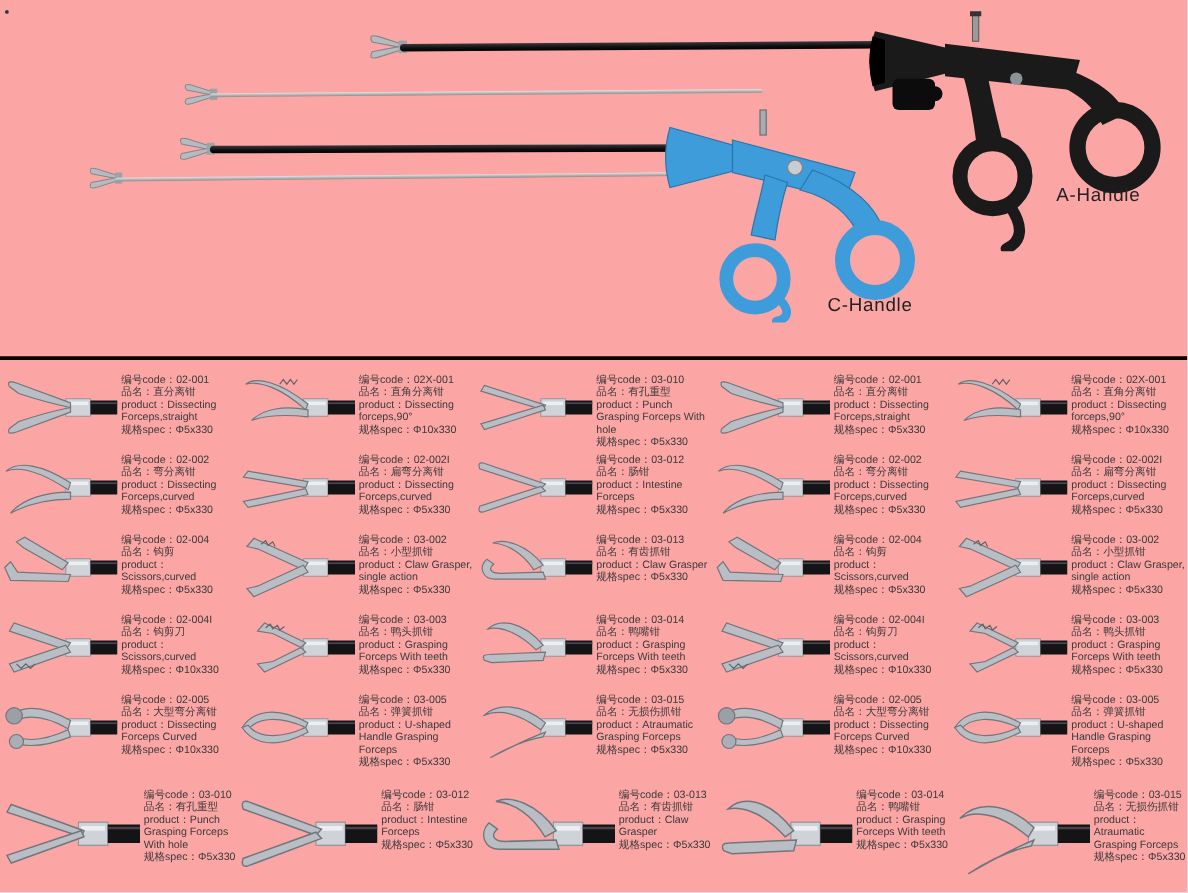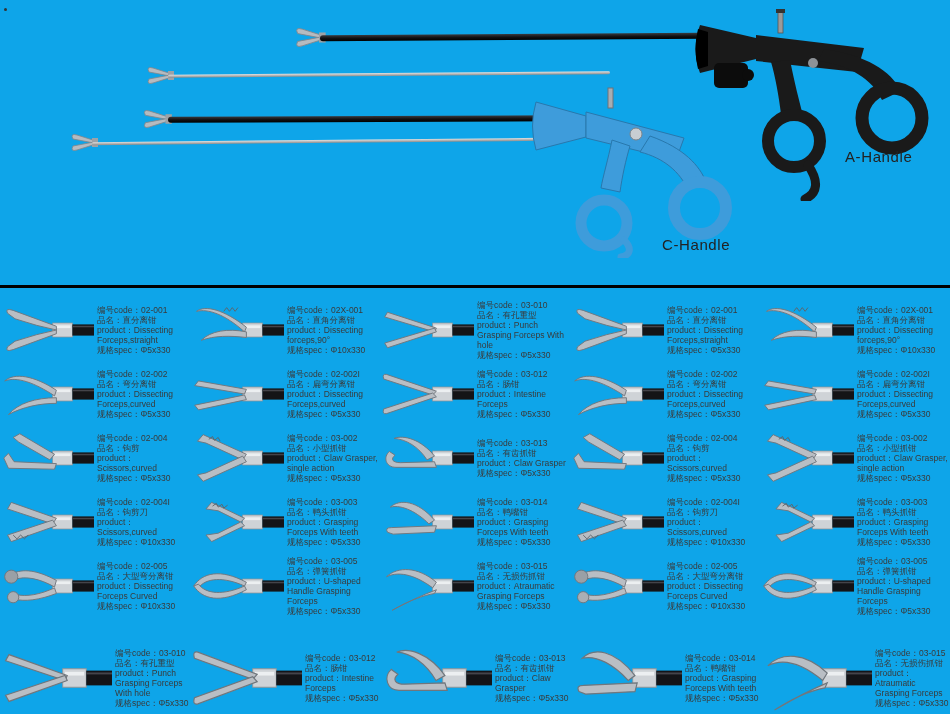--- a/index.html
+++ b/index.html
@@ -1,30 +1,30 @@
 <!DOCTYPE html>
 <html><head>
 <meta charset="utf-8">
 <style>
   html,body{margin:0;padding:0;background:#fff;}
-  .stage{position:relative;width:950px;height:714px;background:#0ea5e9;overflow:hidden;
+  .stage{position:relative;width:950px;height:714px;background:#fca5a5;overflow:hidden;
          font-family:"Liberation Sans","DejaVu Sans",sans-serif;color:#3a3a3a;}
   .abs{position:absolute;}
   
   .shaft-black{position:absolute;height:6px;background:linear-gradient(#3a3a3e,#101012 55%,#000);border-radius:3px;}
   .rod-thin{position:absolute;height:3px;background:linear-gradient(#e2e2e2,#8d8d8d);border-radius:2px;}
   .hero-label{position:absolute;font-size:15px;letter-spacing:.6px;color:#222;}
   .dot-artifact{position:absolute;left:4px;top:8px;width:3px;height:3px;background:#333;border-radius:50%;}
   
   .divider{position:absolute;left:0;top:285px;width:950px;height:3px;background:#000;}
   
   .grid{position:absolute;left:0;top:298px;width:950px;}
   .c-row{display:flex;width:950px;height:64px;}
   .c-row-last{height:95px;margin-top:12px;}
-  .cell{width:190px;display:flex;align-items:center;overflow:hidden;}
+  .cell{width:190px;display:flex;align-items:flex-start;overflow:hidden;}
   .photo{width:94px;height:56px;flex:0 0 auto;}
   .c-row-last .photo{width:112px;height:74px;}
   .lbl{width:92px;flex:0 0 auto;font-size:8.5px;line-height:10px;padding-left:3px;}
   .c-row-last .lbl{width:76px;}
   .lbl .ln{white-space:normal;}
   svg{display:block;}
 </style>
 </head>
 <body>
 

